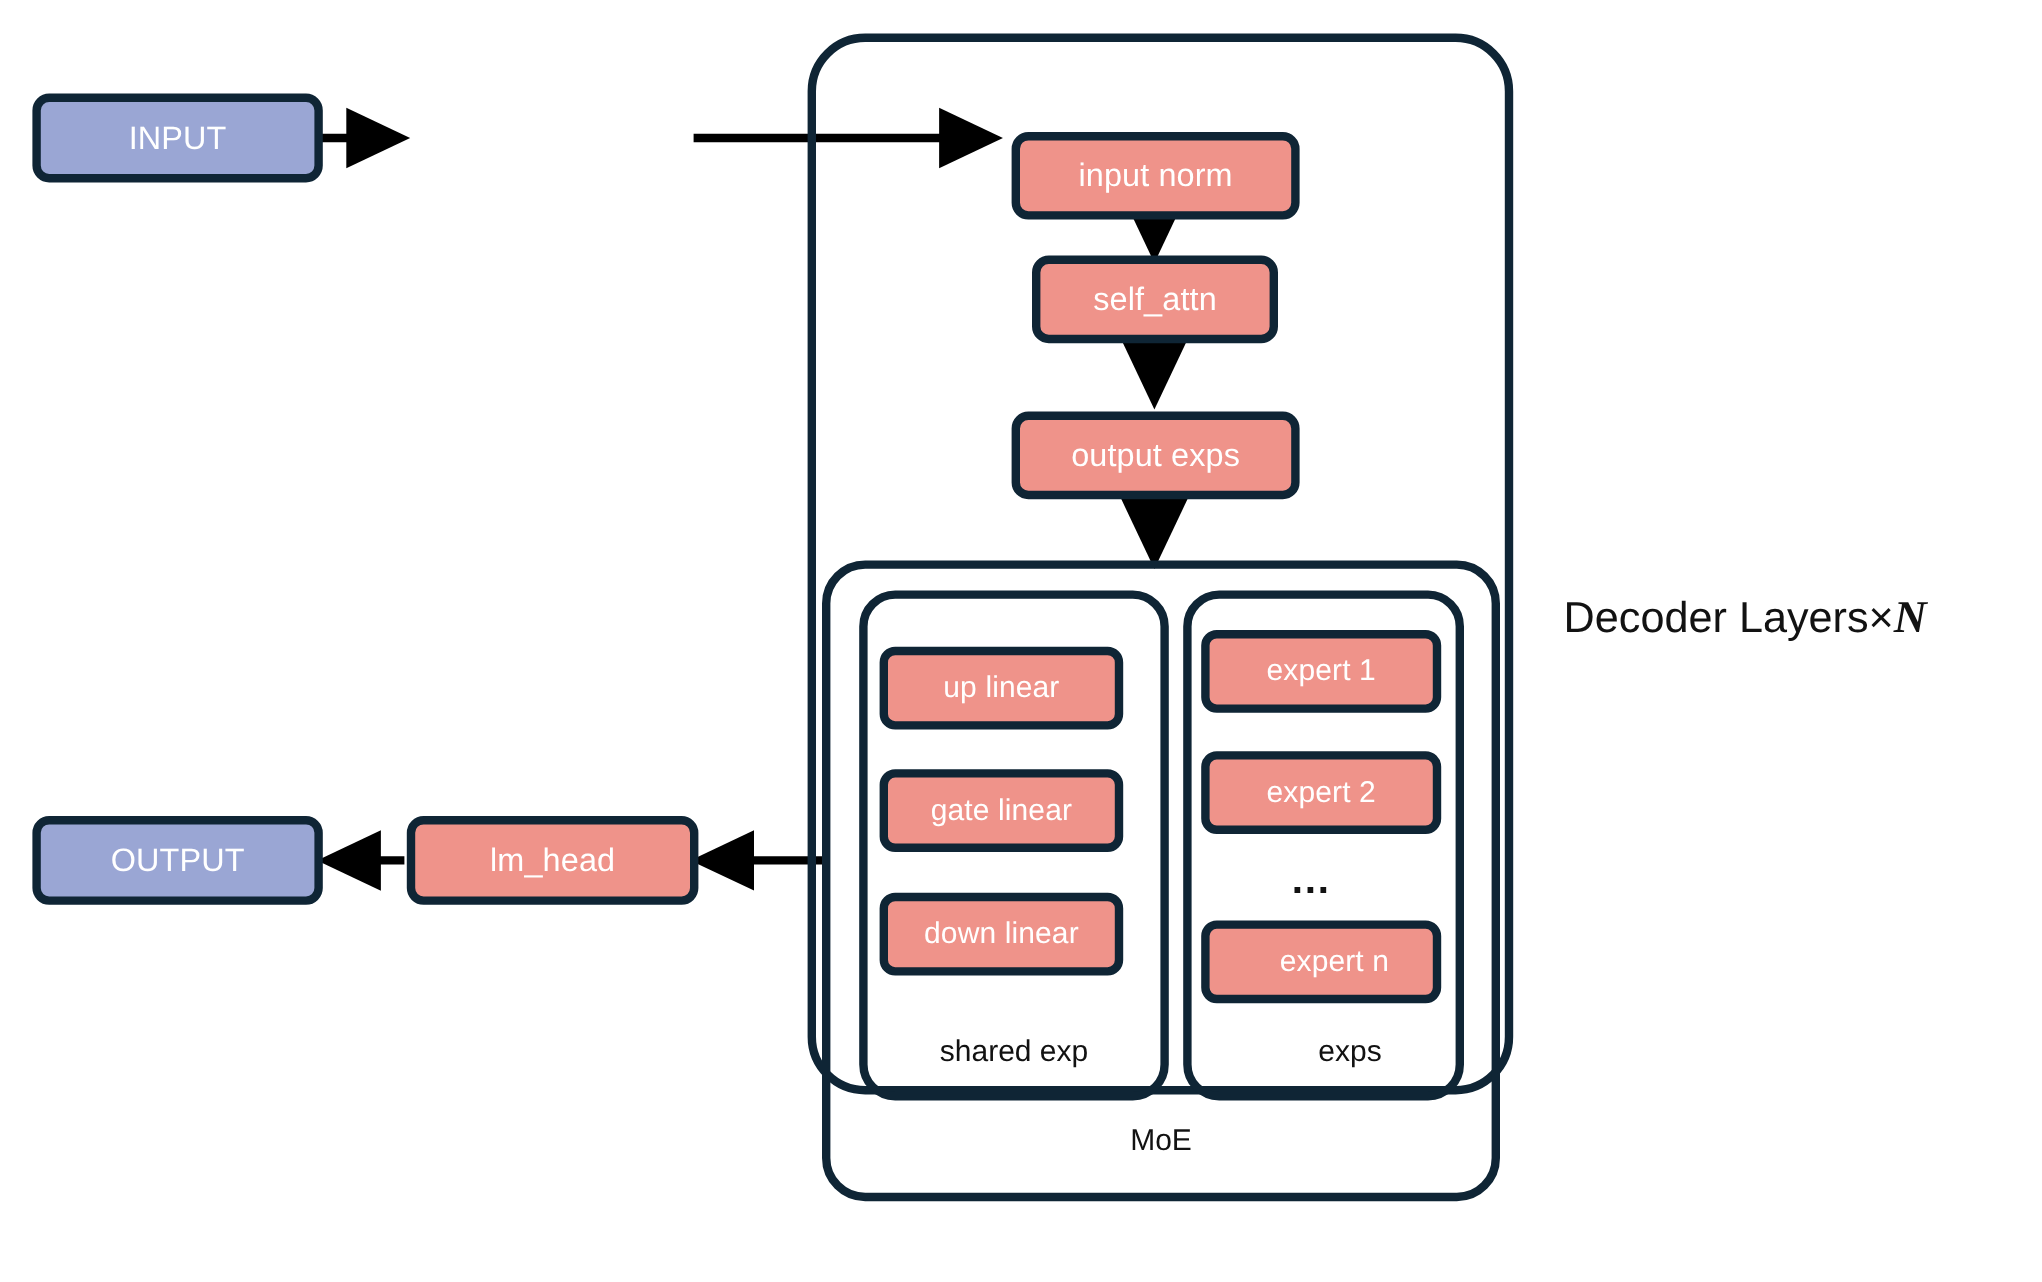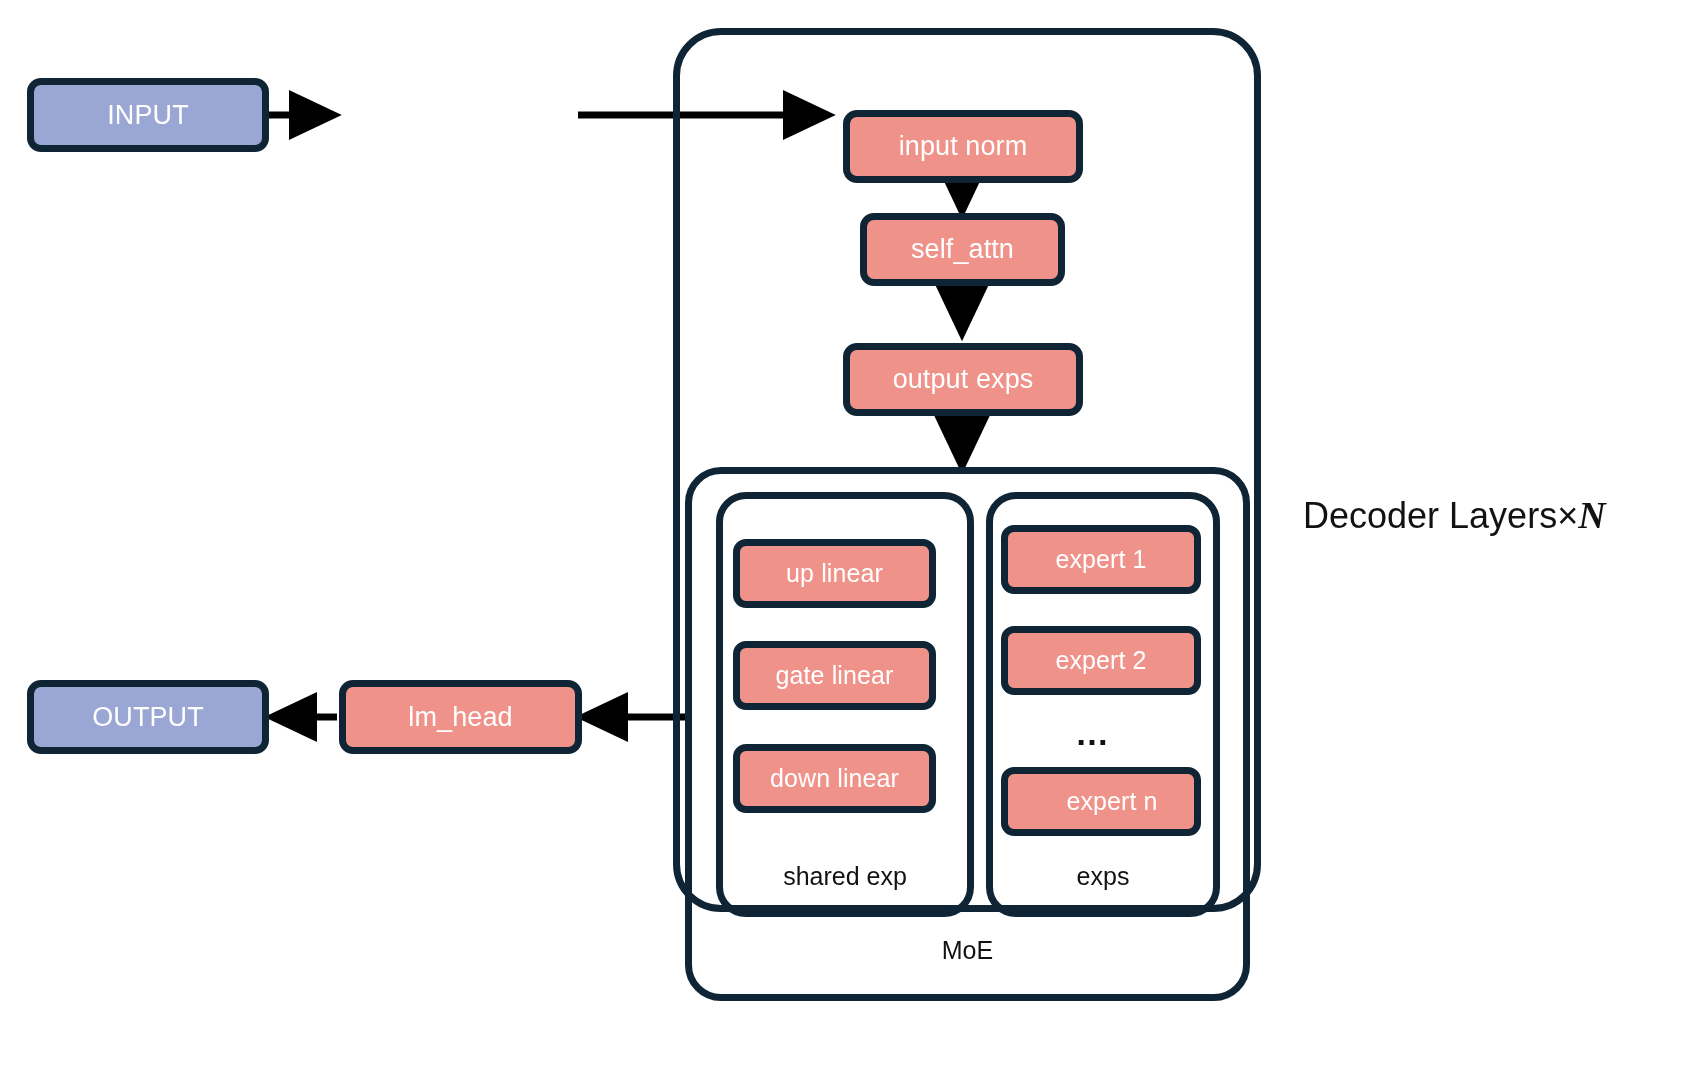--- a/index.html
+++ b/index.html
@@ -196,21 +196,21 @@
   <div class="node salmon small" style="left:1001px; top:626px; width:200px; height:69px;">
     <span>expert 2</span>
   </div>
 
   <div class="dots" style="left:1075px; top:716px;">…</div>
 
   <div class="node salmon small" style="left:1001px; top:767px; width:200px; height:69px;padding-left:22px;">
     <span>expert n</span>
   </div>
 
-  <div class="group-label" style="left:986px; top:864px; width:234px;">exps</div>
+  <div class="group-label" style="left:986px; top:864px; width:234px;padding-left:22px;">exps</div>
 
   <div class="node salmon" style="left:339px; top:680px; width:243px; height:74px;">
     <span>lm_head</span>
   </div>
 
   <div class="node periwinkle" style="left:27px; top:680px; width:242px; height:74px;">
     <span>OUTPUT</span>
   </div>
 
 </div>

